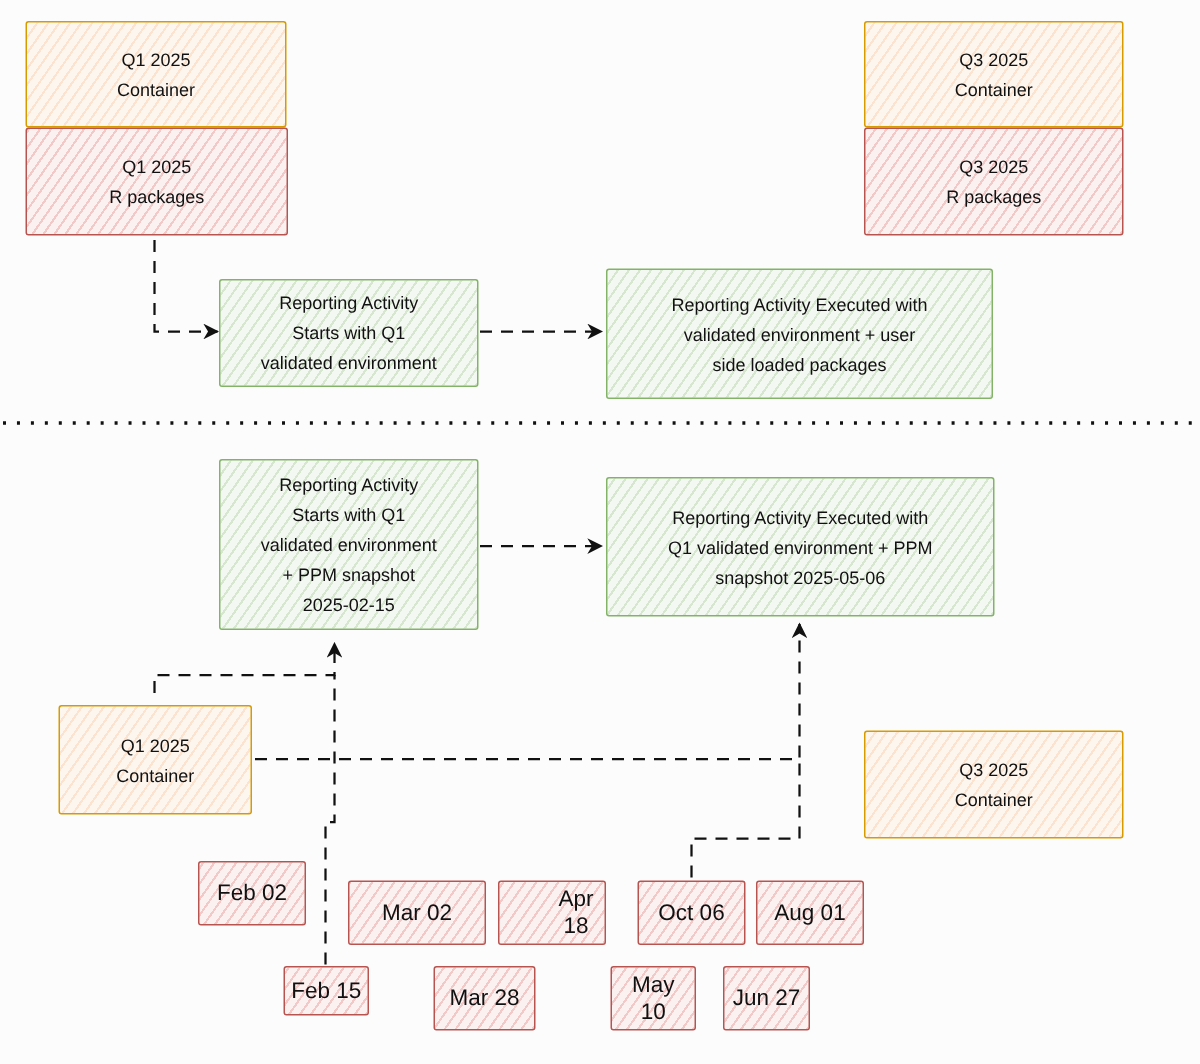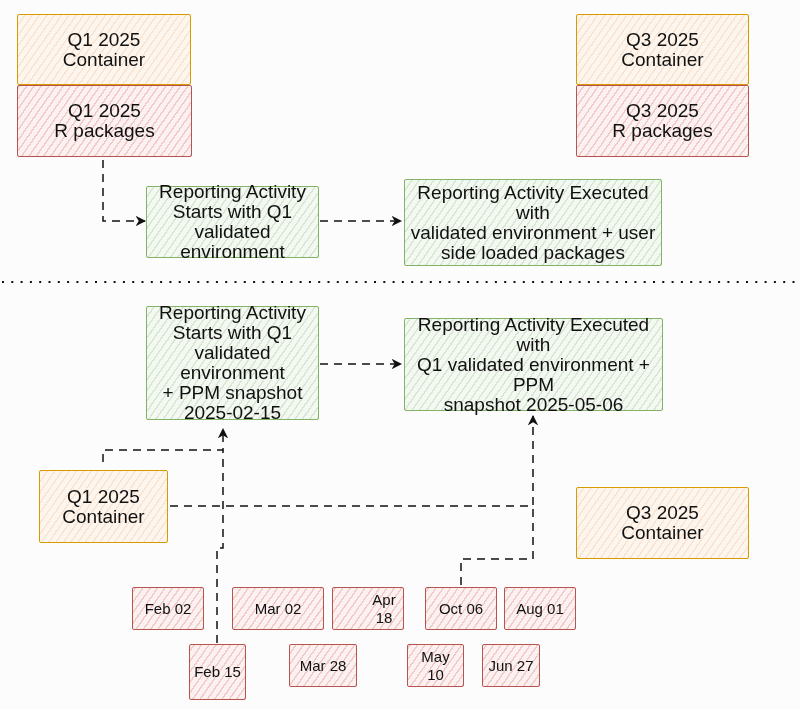--- a/index.html
+++ b/index.html
@@ -6,21 +6,21 @@
     body {
       width: 800px; height: 709px; position: relative; overflow: hidden;
       background: #fcfcfc;
       font-family: "Liberation Sans", "DejaVu Sans", sans-serif;
       color: #111;
     }
     #canvas { position: absolute; left: 0; top: 0; width: 800px; height: 709px; }
     .box {
       position: absolute; box-sizing: border-box;
       display: flex; align-items: center; justify-content: center;
-      text-align: center; font-size: 19px; line-height: 20px;
+      text-align: center; font-size: 12px; line-height: 20px;
       border-width: 1.6px; border-style: solid; border-radius: 2px;
       white-space: pre-line;
     }
     .orange {
       border-color: #d79b00;
       background: repeating-linear-gradient(-55deg, #fbe3cf 0 1.4px, #fdf6ef 1.4px 6px);
     }
     .red {
       border-color: #b85450;
       background: repeating-linear-gradient(-55deg, #f3c9c7 0 1.4px, #fbf1f0 1.4px 6px);
@@ -88,25 +88,25 @@
   <div class="box green" style="left:404px;top:318px;width:259px;height:93px;">Reporting Activity Executed with
 Q1 validated environment + PPM
 snapshot 2025-05-06</div>
 
   <div class="box orange" style="left:39px;top:470px;width:129px;height:73px;">Q1 2025
 Container</div>
 
   <div class="box orange" style="left:576px;top:487px;width:173px;height:72px;">Q3 2025
 Container</div>
 
-  <div class="box red date" style="left:132px;top:587px;width:72px;height:43px;">Feb 02</div>
+  <div class="box red date" style="left:132px;top:574px;width:72px;height:43px;">Feb 02</div>
   <div class="box red date" style="left:232px;top:587px;width:92px;height:43px;">Mar 02</div>
   <div class="box red date" style="left:332px;top:587px;width:72px;height:43px;padding-left:32px;">Apr 18</div>
   <div class="box red date" style="left:425px;top:587px;width:72px;height:43px;">Oct 06</div>
   <div class="box red date" style="left:504px;top:587px;width:72px;height:43px;">Aug 01</div>
 
-  <div class="box red date" style="left:189px;top:644px;width:57px;height:56px;">Feb 15</div>
+  <div class="box red date" style="left:189px;top:644px;width:57px;height:33px;">Feb 15</div>
   <div class="box red date" style="left:289px;top:644px;width:68px;height:43px;">Mar 28</div>
   <div class="box red date" style="left:407px;top:644px;width:57px;height:43px;">May
 10</div>
   <div class="box red date" style="left:482px;top:644px;width:58px;height:43px;">Jun 27</div>
 
 </div>
 
 </body></html>

